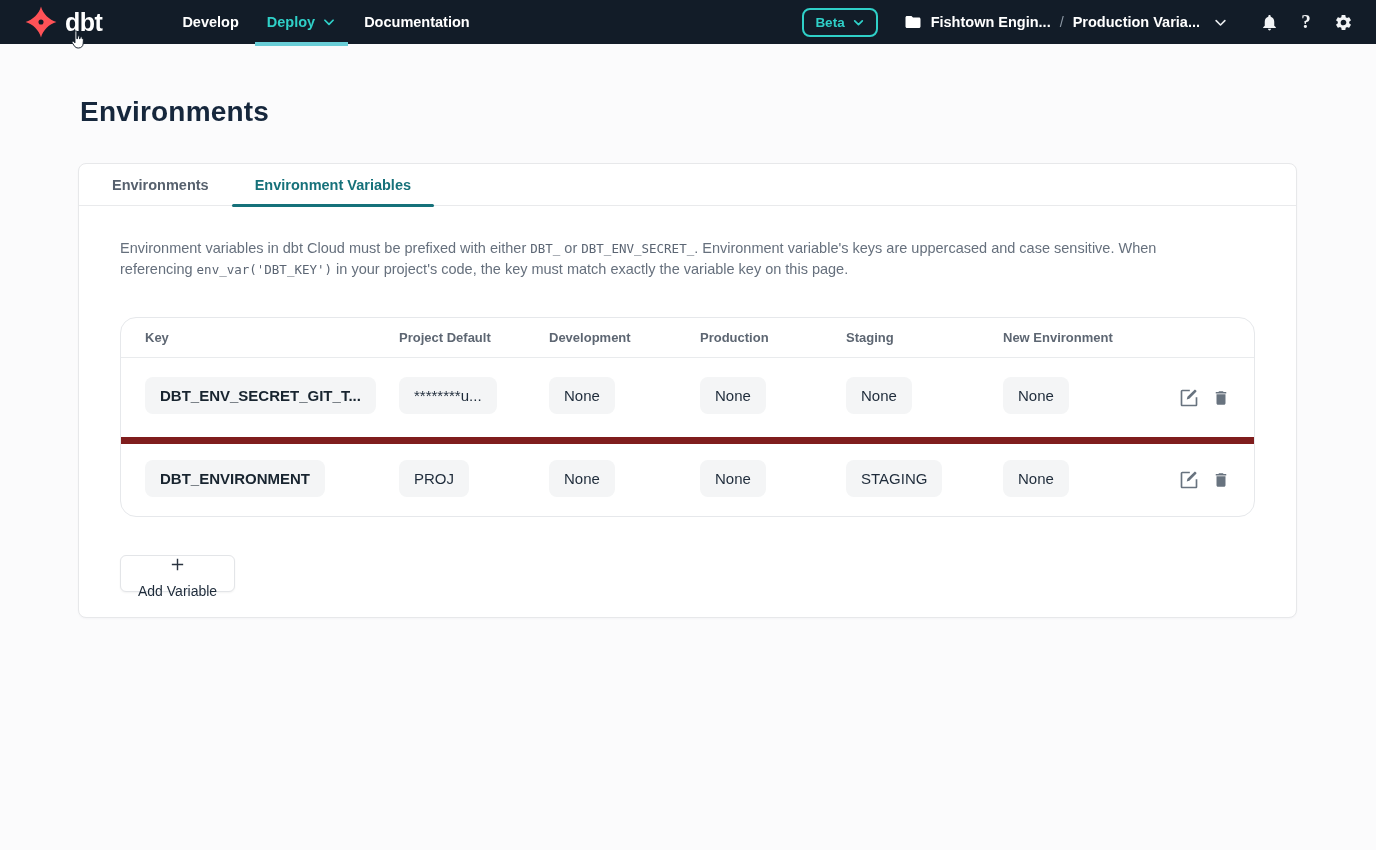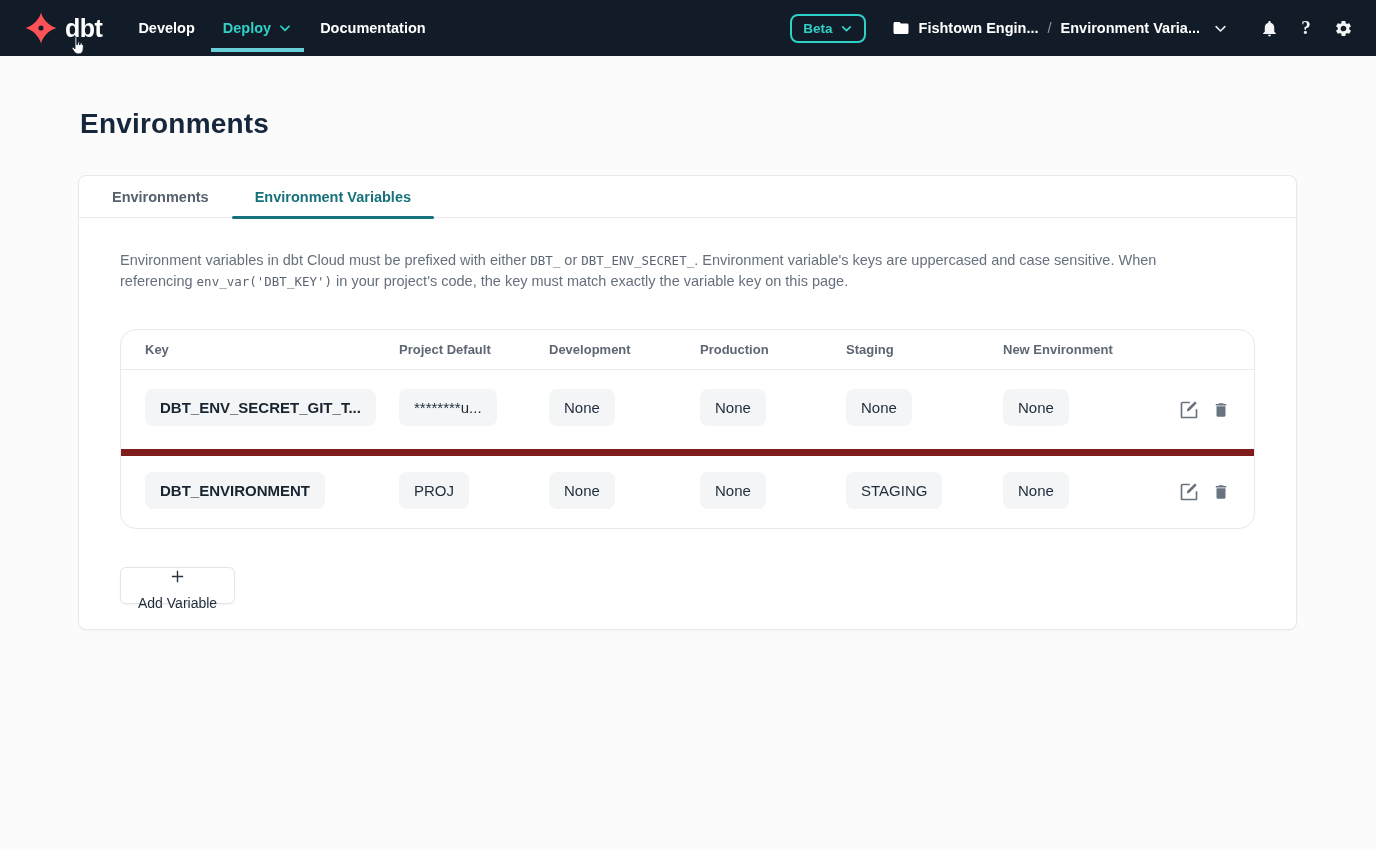--- a/index.html
+++ b/index.html
@@ -6,25 +6,26 @@
   html,body { width:1376px; height:850px; }
   body {
     font-family: "Liberation Sans", sans-serif;
     background: #fbfbfc;
     color: #1e2b3a;
     overflow: hidden;
   }
 
   
   .navbar {
-    height: 56px;
+    height: 44px;
     background: #121c28;
     display: flex;
     align-items: center;
     position: relative;
+    gap: 44px;
   }
   .brand {
     display: flex;
     align-items: center;
     gap: 7px;
     margin-left: 24px;
     position: relative;
     cursor: pointer;
   }
   .brand-text {
@@ -196,21 +197,21 @@
     </div>
 
     <div class="breadcrumb">
       <span style="display:flex;">
         <svg width="18" height="18" viewBox="0 0 24 24">
             <path d="M10 4H4c-1.1 0-2 .9-2 2v12c0 1.1.9 2 2 2h16c1.1 0 2-.9 2-2V8c0-1.1-.9-2-2-2h-8l-2-2z" fill="#ffffff"></path>
           </svg>
       </span>
       <span>Fishtown Engin...</span>
       <span class="sep">/</span>
-      <span>Environment Varia...</span>
+      <span>Production Varia...</span>
       <span class="crumb-chevron" style="display:flex;">
         <svg width="15" height="15" viewBox="0 0 24 24">
             <path d="M5 9l7 7 7-7" fill="none" stroke="#e8ebee" stroke-width="2.6" stroke-linecap="round" stroke-linejoin="round"></path>
           </svg>
       </span>
     </div>
 
     <div class="nav-icons">
       <span class="nav-icon-btn">
         <svg width="19" height="19" viewBox="0 0 24 24">

